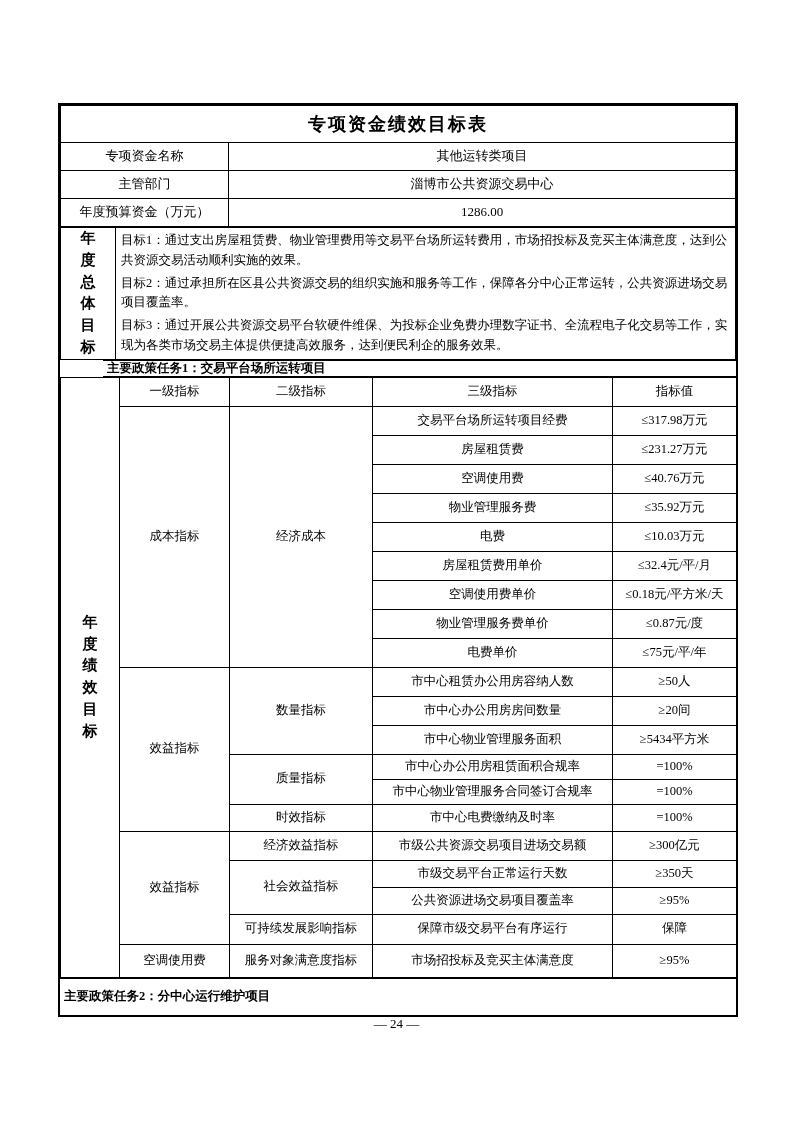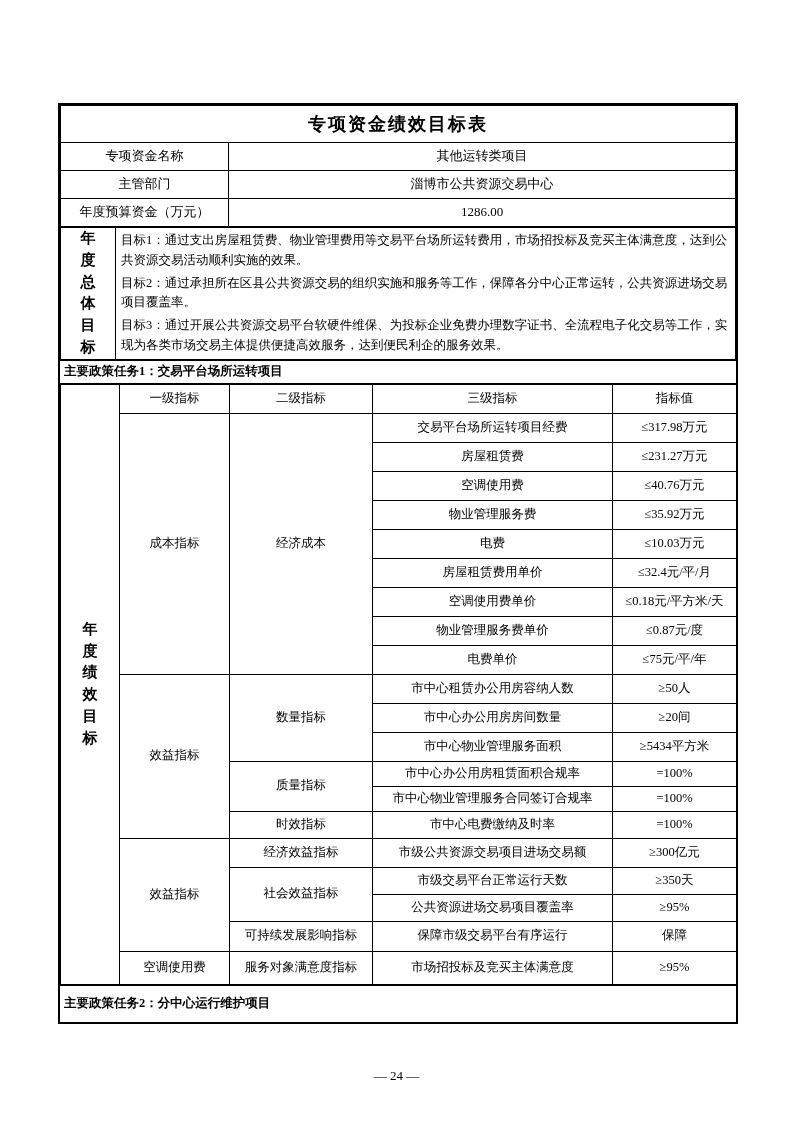--- a/index.html
+++ b/index.html
@@ -70,37 +70,37 @@
     border-top: 1px solid #000000;
     border-bottom: 1px solid #000000;
     font-weight: bold;
     font-size: 12.5px;
     text-align: left;
     padding-left: 4px;
     display: flex;
     align-items: center;
     background: #ffffff;
   }
-  .task1 { height: 24px; }
+  .task1 { height: 17px; margin-left: 43px; }
   .task2 { height: 37px; border-bottom: none; }
 
   
   table.perf td { font-size: 12.5px; }
   table.perf tr { height: 29px; }
   table.perf tr.rh25 { height: 25px; }
   table.perf tr.rh27 { height: 27px; }
   table.perf tr.rh30 { height: 30px; }
   table.perf tr.rh33 { height: 33px; }
   td.val-cell { white-space: nowrap; }
   td.name-cell { padding: 0 1px; }
 
   
   .page-num {
     position: absolute;
-    top: 1068px; left: 0;
+    top: 1016px; left: 0;
     width: 100%;
     text-align: center;
     font-size: 13px;
     font-family: "Liberation Serif", serif;
   }
 </style>
 </head>
 <body>
 
 <div class="page">

